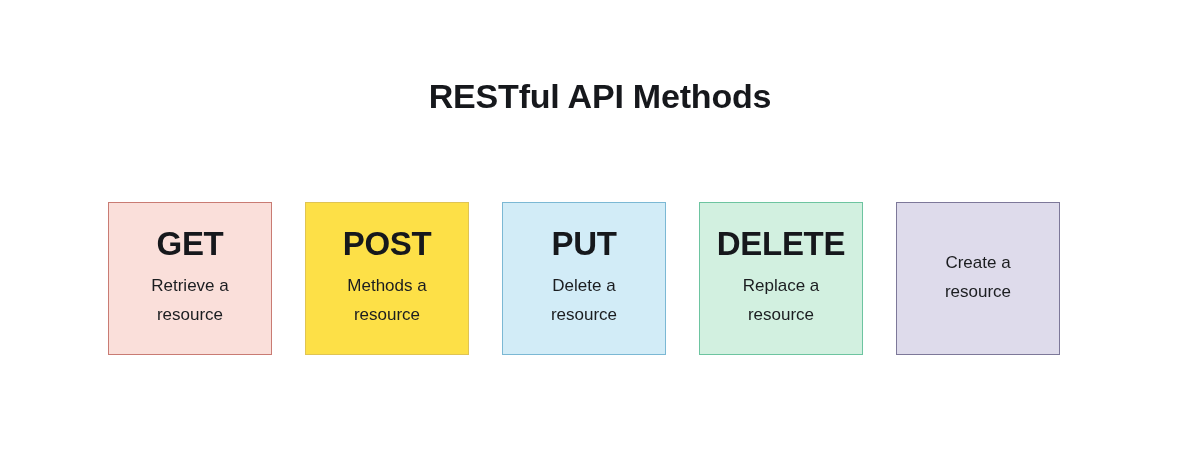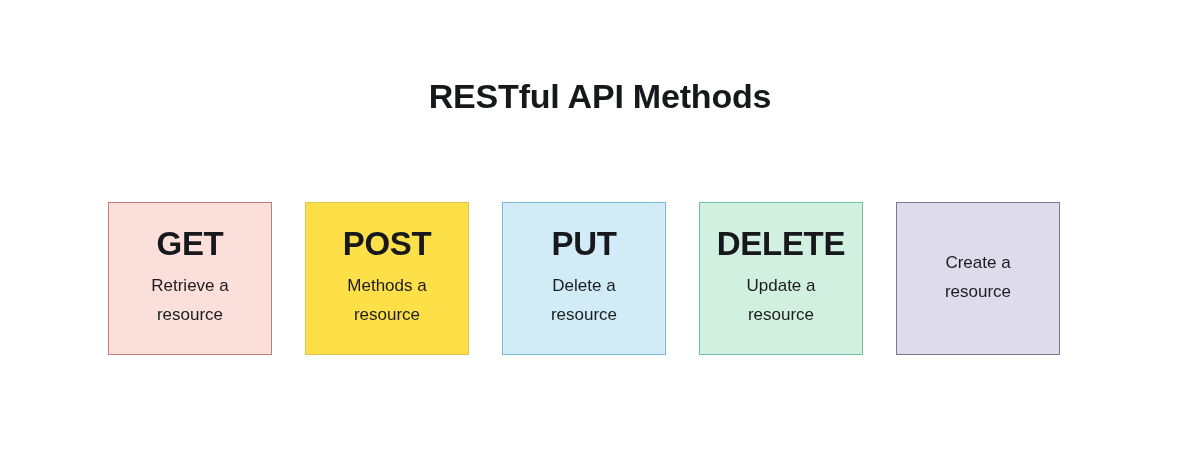--- a/index.html
+++ b/index.html
@@ -94,21 +94,21 @@
       <div class="method-desc">Methods a resource</div>
     </div>
 
     <div class="method-card" style="background-color: rgb(210, 236, 247); border-color: rgb(123, 184, 212);">
       <div class="method-name">PUT</div>
       <div class="method-desc">Delete a resource</div>
     </div>
 
     <div class="method-card" style="background-color: rgb(210, 240, 224); border-color: rgb(109, 196, 160);">
       <div class="method-name">DELETE</div>
-      <div class="method-desc">Update a resource</div>
+      <div class="method-desc">Replace a resource</div>
     </div>
 
     <div class="method-card" style="background-color: rgb(222, 219, 235); border-color: rgb(125, 120, 153);">
       <div class="method-desc">Create a resource</div>
     </div>
 
   </div>
 </div>
 
 </body></html>

